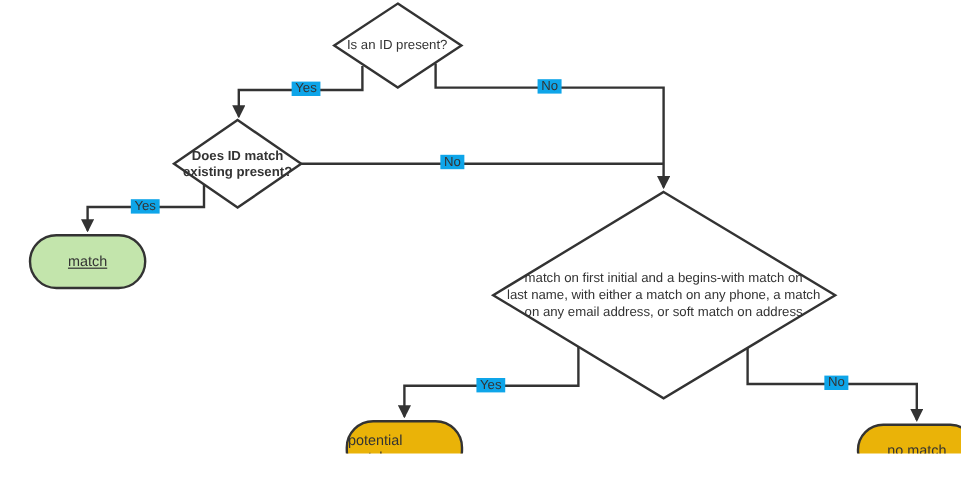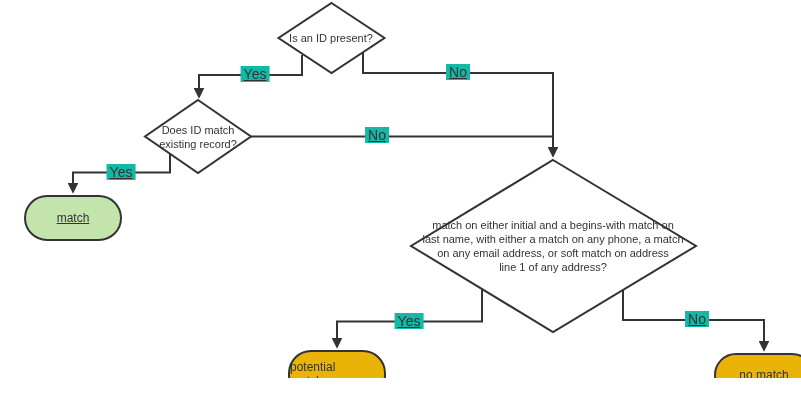--- a/index.html
+++ b/index.html
@@ -14,38 +14,37 @@
   .edge { fill: none; stroke: var(--line, #333333); stroke-width: 2; }
   .shape { fill: var(--decision-fill, #ffffff); stroke: var(--shape-border, #333333); stroke-width: 2; }
   .arrowhead { fill: var(--line, #333333); }
 
   .dlabel {
     position: absolute; transform: translate(-50%, -50%);
     text-align: center; font-size: 11px; line-height: 14px; color: var(--text, #333333);
   }
   .dlabel span { display: block; white-space: nowrap; }
   .dlabel-1 { left: 311px; top: 38px;  width: 140px; }
-  .dlabel-2 { left: 178px; top: 137px; width: 120px; }
+  .dlabel-2 { left: 178px; top: 137px; width: 120px; font-weight: bold; }
   .dlabel-3 { left: 533px; top: 246px; width: 310px; }
 
   .term {
     position: absolute; box-sizing: border-box;
     border: 2px solid var(--shape-border, #333333); border-radius: 23px;
     display: flex; align-items: center; justify-content: center;
     font-size: 12px; color: var(--text, #333333);
   }
   .term-match     { left: 4px;   top: 195px; width: 98px;  height: 46px; }
   .term-potential { left: 268px; top: 350px; width: 98px;  height: 48px; }
   .term-nomatch   { left: 694px; top: 353px; width: 100px; height: 44px; }
 
   .elbl {
     position: absolute; transform: translate(-50%, -50%);
-    background: #14b8a6; padding: 0 3px; font-size: 14px; white-space: nowrap;
+    background: #0ea5e9; padding: 0 3px; font-size: 11px; white-space: nowrap;
     color: var(--text, #333333);
-    text-decoration: underline;
   }
   .elbl-1y { left: 235px; top: 74px; }
   .elbl-1n { left: 438px; top: 72px; }
   .elbl-2n { left: 357px; top: 135px; }
   .elbl-2y { left: 101px; top: 172px; }
   .elbl-3y { left: 389px; top: 321px; }
   .elbl-3n { left: 677px; top: 319px; }
 </style>
 </head>
 <body>
@@ -70,28 +69,27 @@
     <polygon class="shape" points="178,100 231,136.5 178,173 125,136.5"></polygon>
     <polygon class="shape" points="533,160 676,246 533,332 391,246"></polygon>
   </svg>
 
   <div class="dlabel dlabel-1">
     <span>Is an ID present?</span>
   </div>
 
   <div class="dlabel dlabel-2">
     <span>Does ID match</span>
-    <span>existing record?</span>
+    <span>existing present?</span>
   </div>
 
   <div class="dlabel dlabel-3">
-    <span>match on either initial and a begins-with match on</span>
+    <span>match on first initial and a begins-with match on</span>
     <span>last name, with either a match on any phone, a match</span>
     <span>on any email address, or soft match on address</span>
-    <span>line 1 of any address?</span>
   </div>
 
   <div class="term term-match" style="background: rgb(195, 229, 172); text-decoration: underline;">
     <span>match</span>
   </div>
   <div class="term term-potential" style="background: #eab308;">
     <span>potential matches</span>
   </div>
   <div class="term term-nomatch" style="background: #eab308;">
     <span>no match</span>

